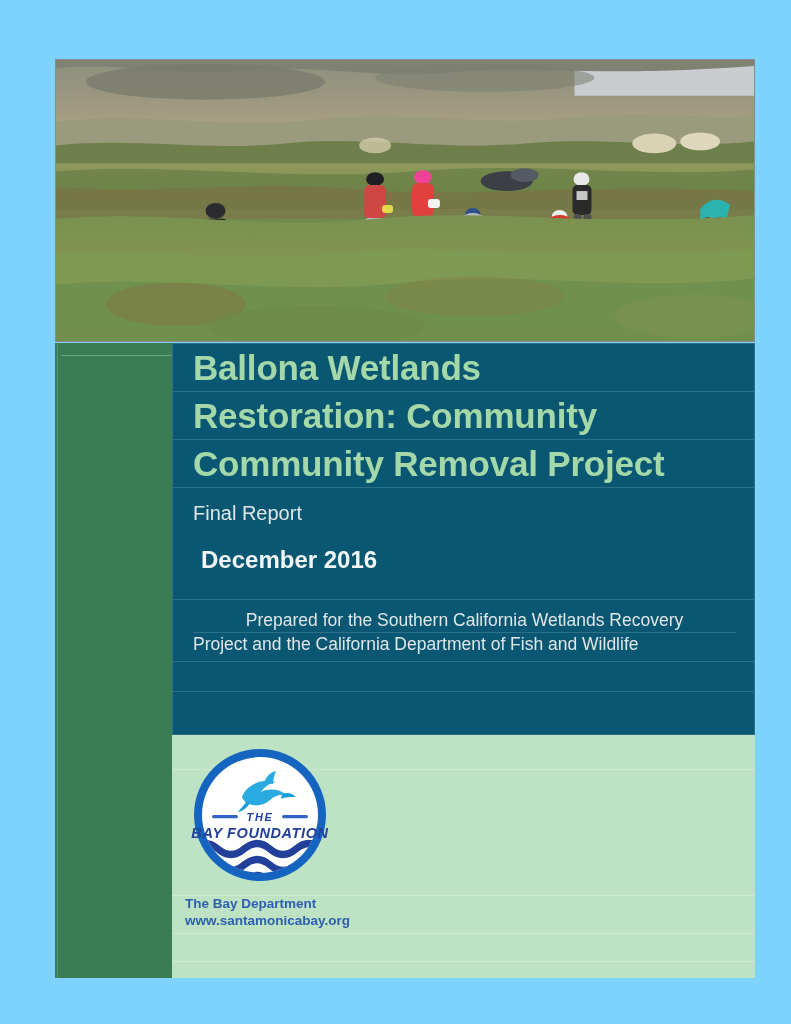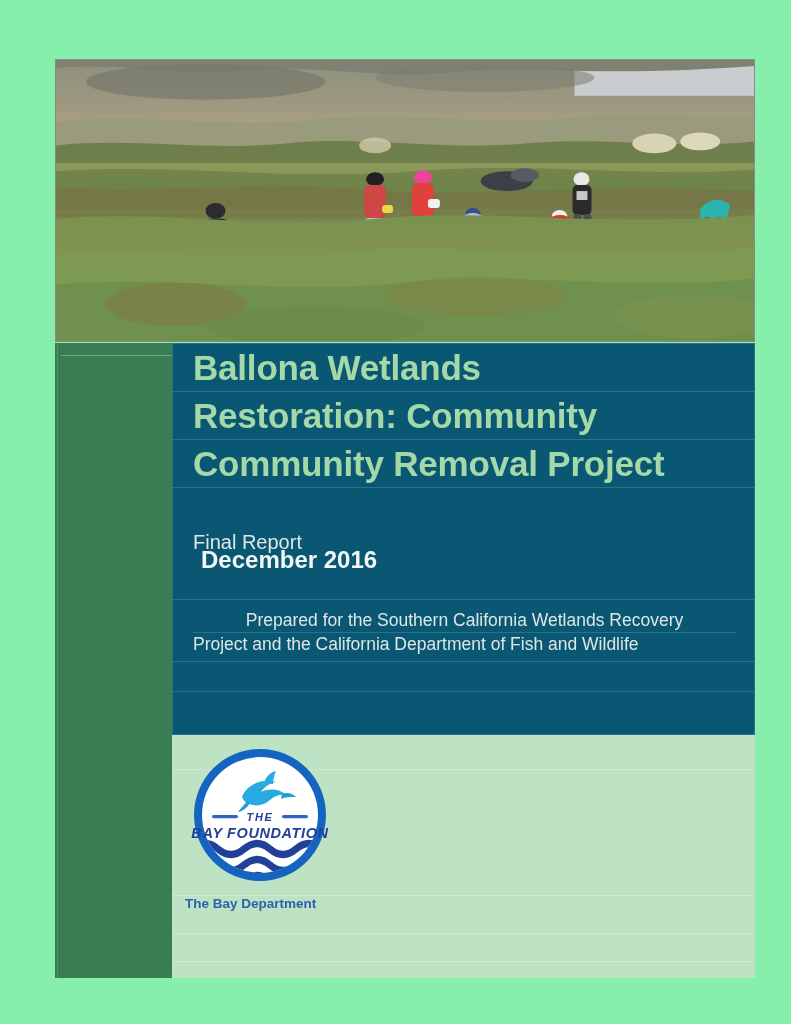--- a/index.html
+++ b/index.html
@@ -14,21 +14,21 @@
     position: relative;
     overflow: hidden;
   }
 
   
   #page {
     position: absolute;
     left: 0; top: 0;
     width: 791px;
     height: 1024px;
-    background: #86efac;
+    background: #7dd3fc;
   }
 
   
   #cover-photo {
     position: absolute;
     left: 55px;
     top: 59px;
     width: 700px;
     height: 283px;
     border: 1px solid #8a8a8a;
@@ -96,21 +96,20 @@
   #row-final {
     height: 58px;
     align-items: flex-start;
     padding-top: 14px;
     border-bottom: none;
   }
   #final-report-text {
     color: #dfe6e6;
     font-size: 20px;
     font-weight: normal;
-    margin-top: 29px;
   }
 
   #row-date {
     height: 54px;
     align-items: flex-start;
   }
   #date-text {
     color: #f2f6f6;
     font-size: 24px;
     font-weight: bold;
@@ -366,15 +365,16 @@
       <g clip-path="url(#discClip)" fill="none" stroke="#22409a" stroke-width="7" stroke-linecap="round">
         <path d="M2,104 q13,-11 26,0 q13,11 26,0 q13,-11 26,0 q13,11 26,0 q13,-11 26,0 q13,11 26,0"></path>
         <path d="M2,120 q13,-11 26,0 q13,11 26,0 q13,-11 26,0 q13,11 26,0 q13,-11 26,0 q13,11 26,0"></path>
         <path d="M2,136 q13,-11 26,0 q13,11 26,0 q13,-11 26,0 q13,11 26,0 q13,-11 26,0 q13,11 26,0"></path>
       </g>
     </svg>
   </div>
 
   <div id="contact-block">
     <div class="contact-line">The Bay Department</div>
+    <div class="contact-line">www.santamonicabay.org</div>
   </div>
 
 </div>
 
 </body></html>

